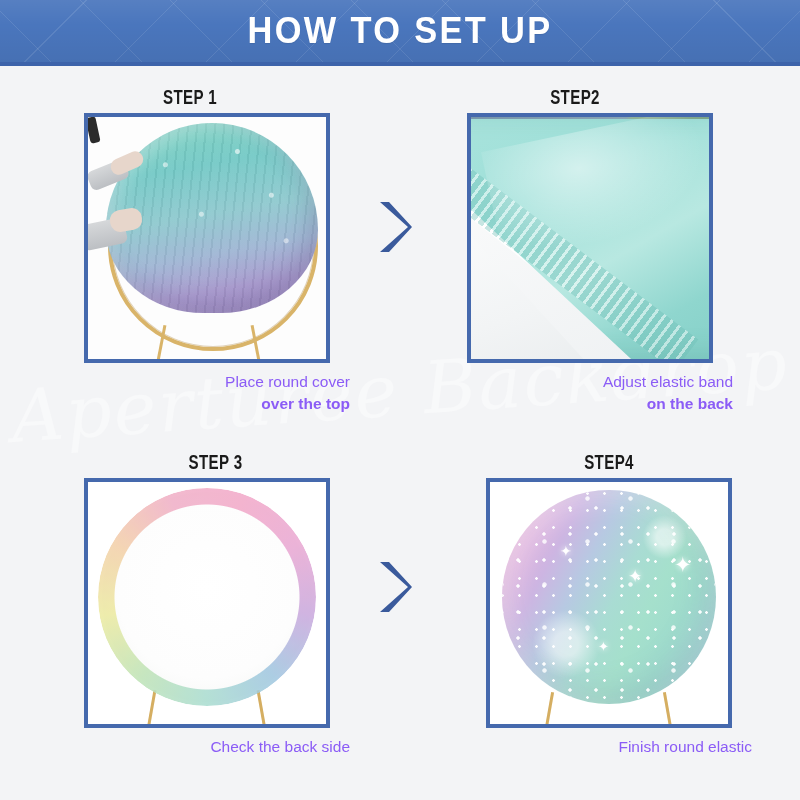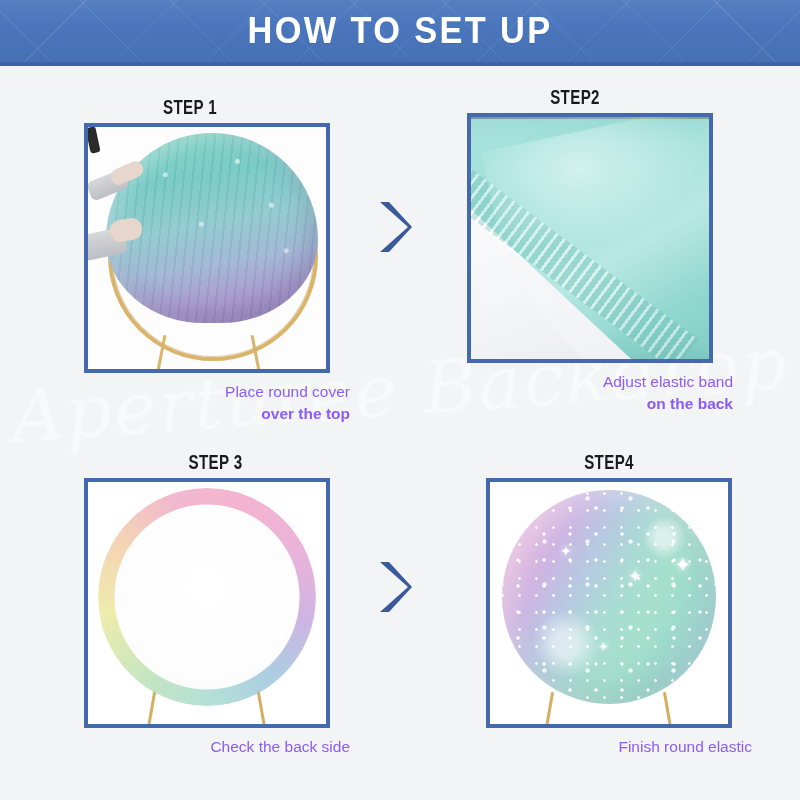--- a/index.html
+++ b/index.html
@@ -212,21 +212,21 @@
 
 <div class="banner">
   <div class="quilt"></div>
   <div class="sheen"></div>
 </div>
 <div class="banner-title">HOW TO SET UP</div>
 <div class="banner-underline"></div>
 
 <div class="watermark">Aperturee Backdrop</div>
 
-<div class="step" style="left:84px;top:95px;width:212px;height:340px;">
+<div class="step" style="left:84px;top:85px;width:212px;height:340px;">
   <div class="step-label">STEP 1</div>
   <div class="photo">
     <div class="p1">
       <div class="ring"></div>
       <div class="leg legL"></div>
       <div class="leg legR"></div>
       <div class="cover"></div>
       <div class="sleeve s1"></div>
       <div class="hand h1"></div>
       <div class="sleeve s2"></div>

